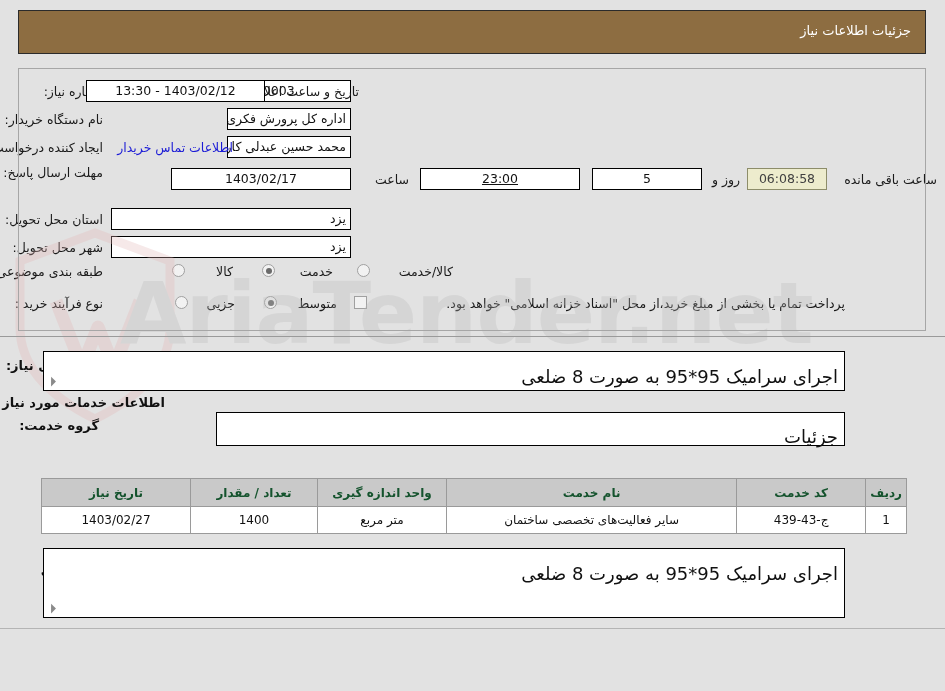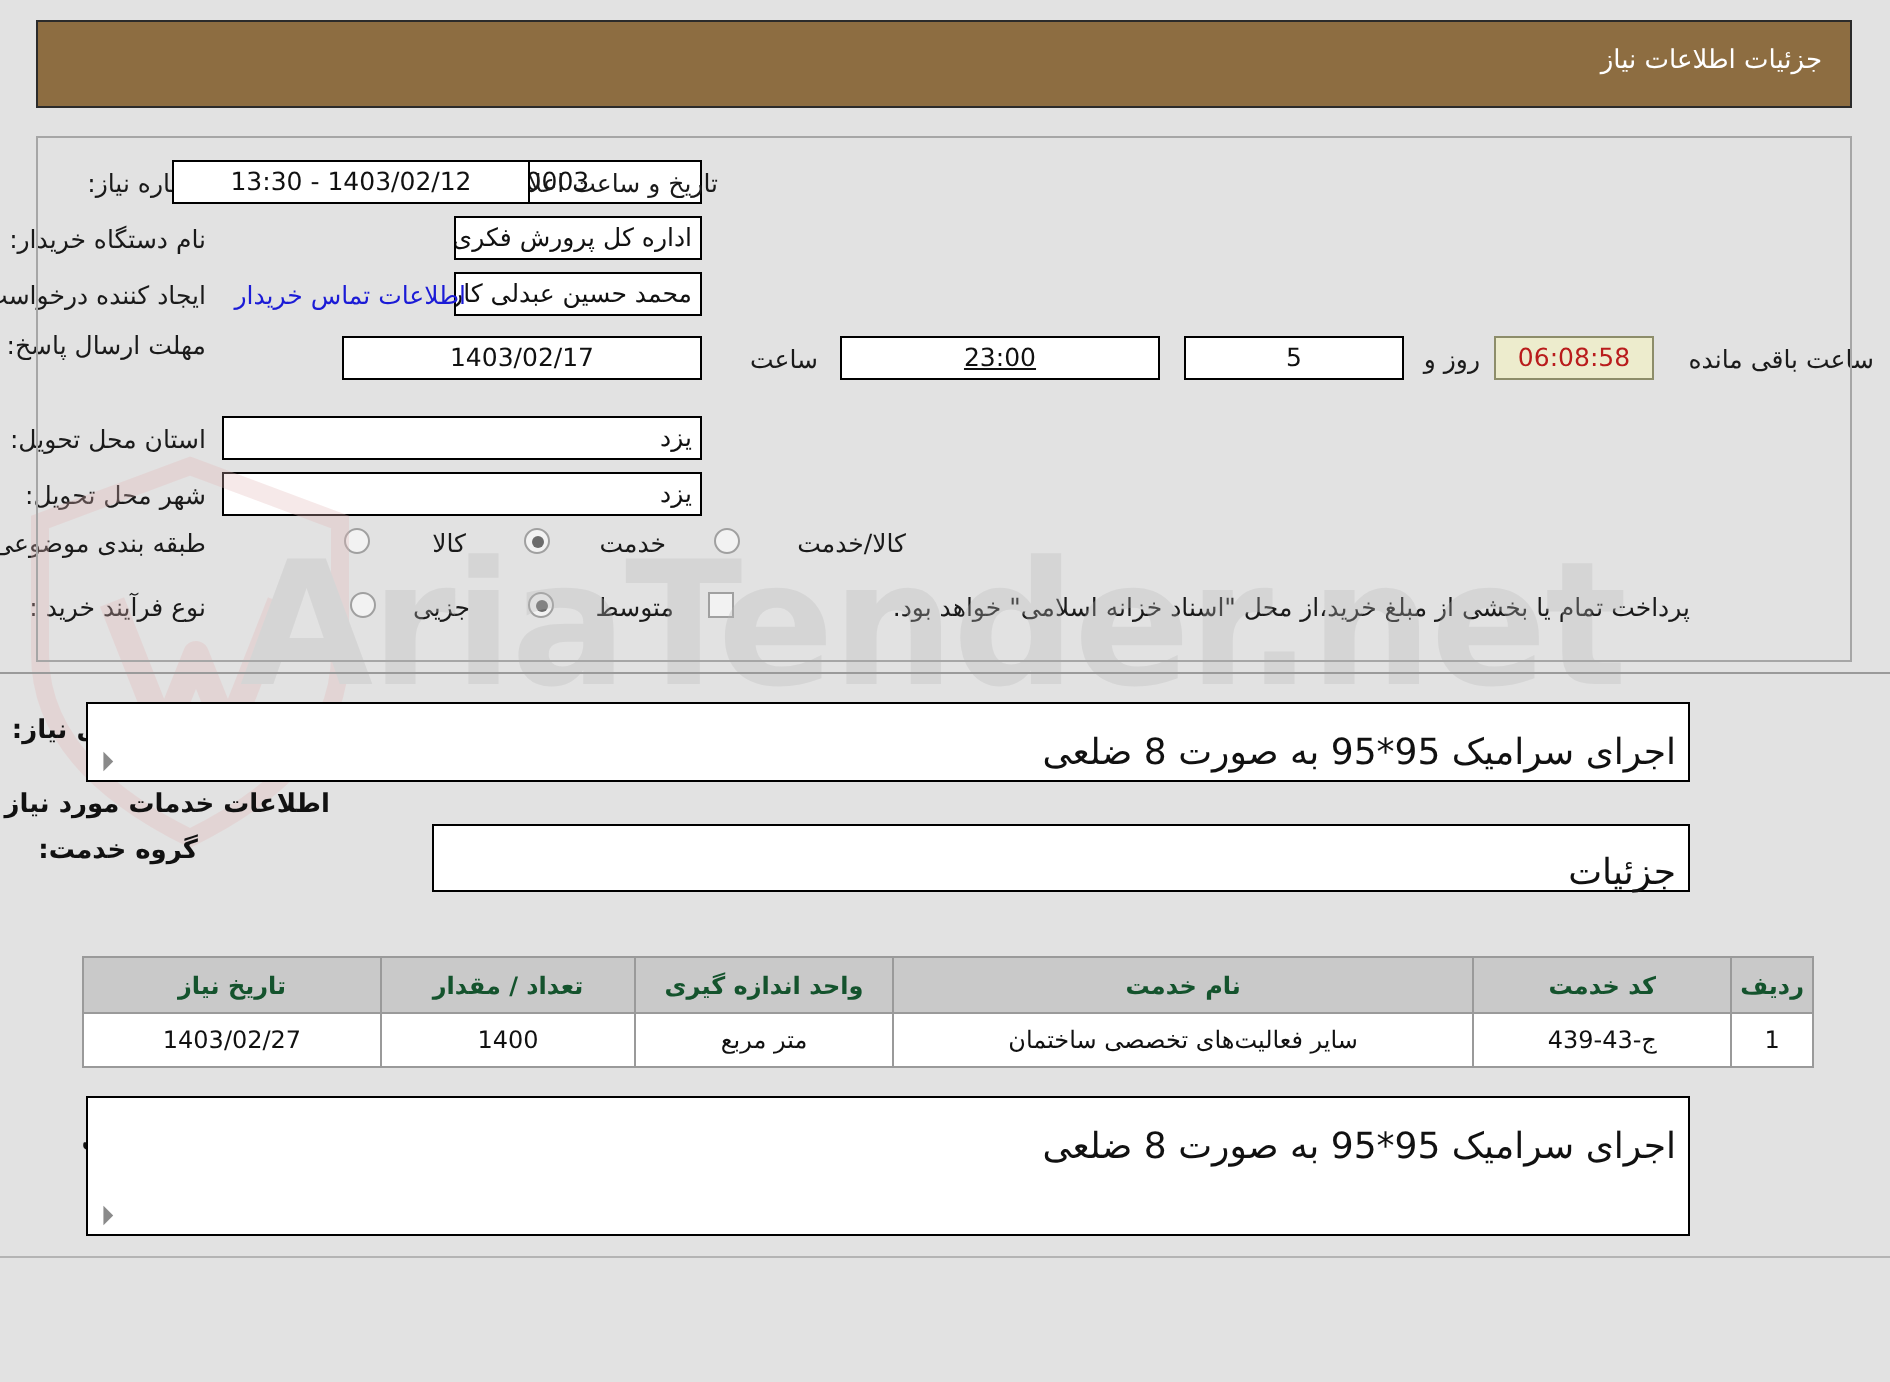--- a/index.html
+++ b/index.html
@@ -89,21 +89,21 @@
     overflow: hidden;
     white-space: nowrap;
     padding: 0 4px;
   }
   .fld.center { text-align: center; }
   .fld.rightal { text-align: right; }
 
   .fld.countdown {
     background: #edeccd;
     border: 1px solid #8d8d6a;
-    color: #b91c1c;
+    color: #404040;
     text-align: center;
   }
 
   a.link {
     color: #1b1bd6;
     text-decoration: none;
     font-size: 12.5px;
     white-space: nowrap;
   }
 

